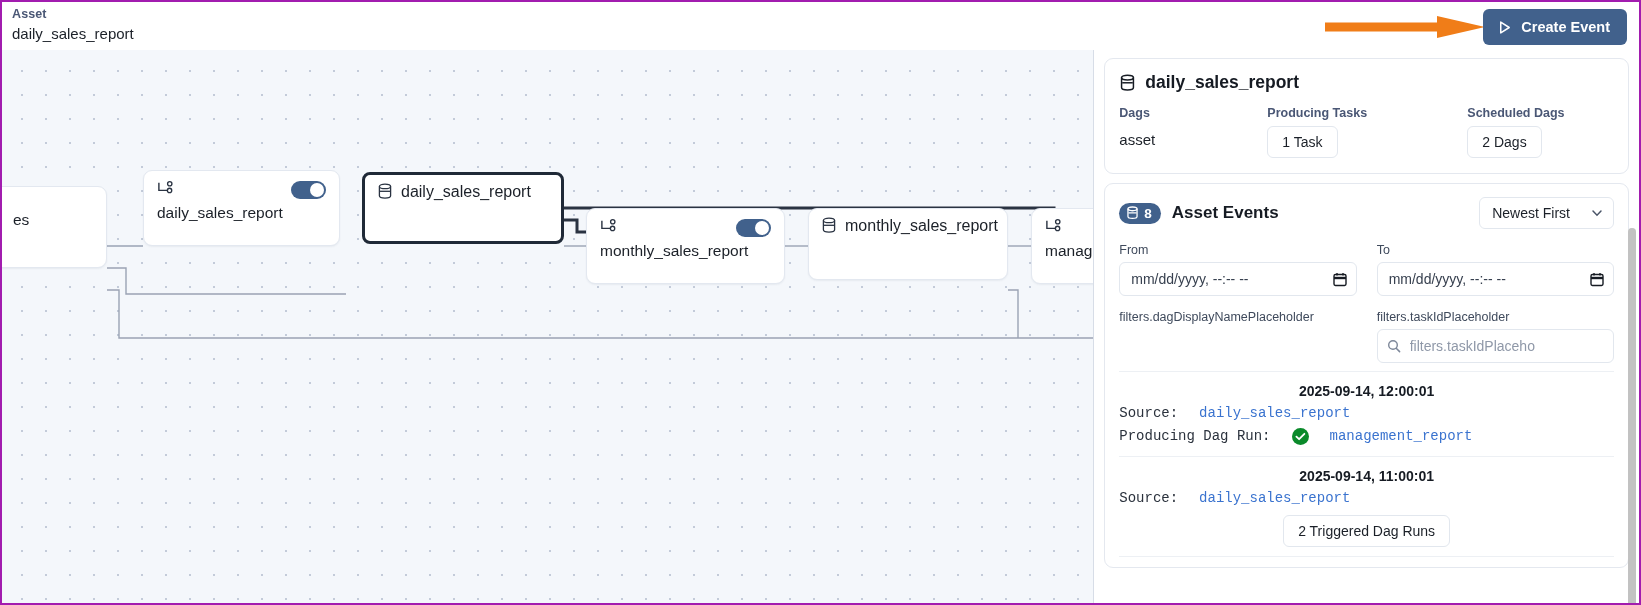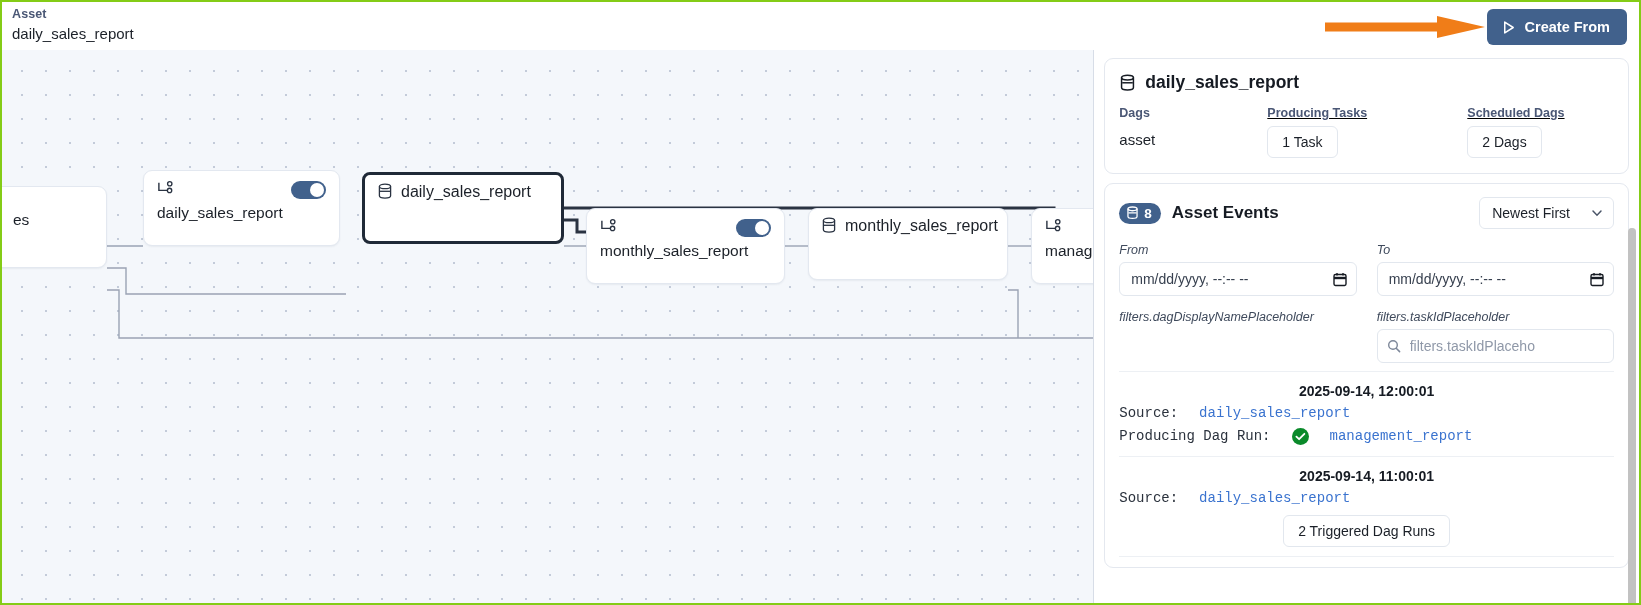--- a/index.html
+++ b/index.html
@@ -5,21 +5,21 @@
   * { box-sizing: border-box; margin: 0; padding: 0; }
   html, body {
     width: 1641px; height: 605px;
     font-family: "Liberation Sans", sans-serif;
     background: #ffffff;
     overflow: hidden;
   }
   #app {
     position: relative;
     width: 1641px; height: 605px;
-    border: 2px solid #84cc16;
+    border: 2px solid #a21caf;
     background: #ffffff;
     overflow: hidden;
   }
 
   
   .topbar {
     position: absolute; left: 0; top: 0;
     width: 100%; height: 48px;
     background: #ffffff;
   }
@@ -128,21 +128,21 @@
   }
   .card-title {
     display: flex; align-items: center; gap: 9px;
     font-size: 17.5px; font-weight: bold; color: #161b23;
   }
   .stats {
     display: flex; margin-top: 12px;
   }
   .stat { flex: 0 0 auto; }
   .stat.s1 { width: 148px; }
-  .stat.s2 { width: 200px; text-decoration: underline; }
+  .stat.s2 { width: 200px; }
   .stat-label {
     font-size: 12.5px; font-weight: bold; color: #4a5775;
     line-height: 16px;
   }
   .stat-value {
     font-size: 15px; color: #1b2028; margin-top: 9px; line-height: 20px;
   }
   .chip {
     display: inline-block; margin-top: 5px;
     border: 1px solid #e2e7ee; border-radius: 6px;
@@ -182,21 +182,21 @@
     display: flex; align-items: center; gap: 20px;
     border: 1px solid #e2e7ee; border-radius: 6px;
     padding: 7px 9px 7px 12px;
     font-size: 14px; color: #1b2028;
     background: #ffffff; cursor: pointer;
   }
 
   .filter-row { display: flex; gap: 20px; margin-top: 12px; }
   .filter-col { flex: 1; min-width: 0; }
   .filter-label {
-    font-size: 12.5px; color: #3f4a5c; line-height: 18px; font-style: italic;
+    font-size: 12.5px; color: #3f4a5c; line-height: 18px;
   }
   .ctrl {
     margin-top: 3px;
     height: 34px;
     border: 1px solid #e2e7ee; border-radius: 6px;
     background: #ffffff;
     display: flex; align-items: center;
     padding: 0 9px 0 11px;
     font-size: 14px; color: #37404f;
     cursor: text;
@@ -257,21 +257,21 @@
 
     <svg class="anno-arrow" viewBox="0 0 165 22">
       <path d="M0 11 L120 11" stroke="#f07d18" stroke-width="9" fill="none"></path>
       <path d="M112 0 L160 11 L112 22 Z" fill="#f07d18"></path>
     </svg>
 
     <button class="create-btn">
       <svg class="play-ico" viewBox="0 0 16 16">
         <path d="M4 2.2 L13 8 L4 13.8 Z" fill="none" stroke="#ffffff" stroke-width="1.6" stroke-linejoin="round"></path>
       </svg>
-      <span>Create From</span>
+      <span>Create Event</span>
     </button>
   </div>
 
   <div class="content">
 
     <div class="canvas">
       <svg class="edges" viewBox="0 0 1095 555">
 
         <g stroke="#9aa3b4" stroke-width="1.4" fill="none">
           <path d="M105 196 L141 196"></path>

